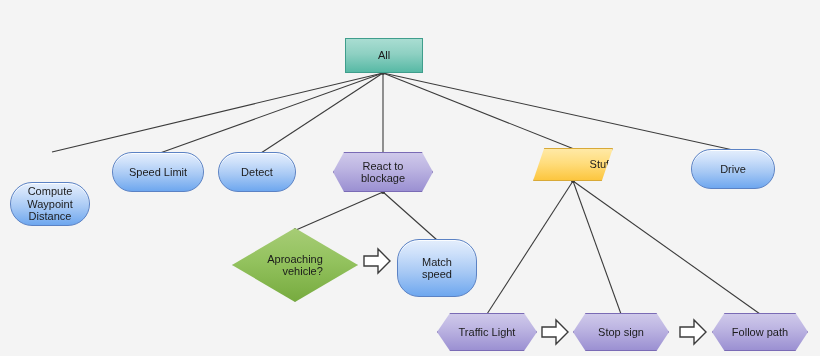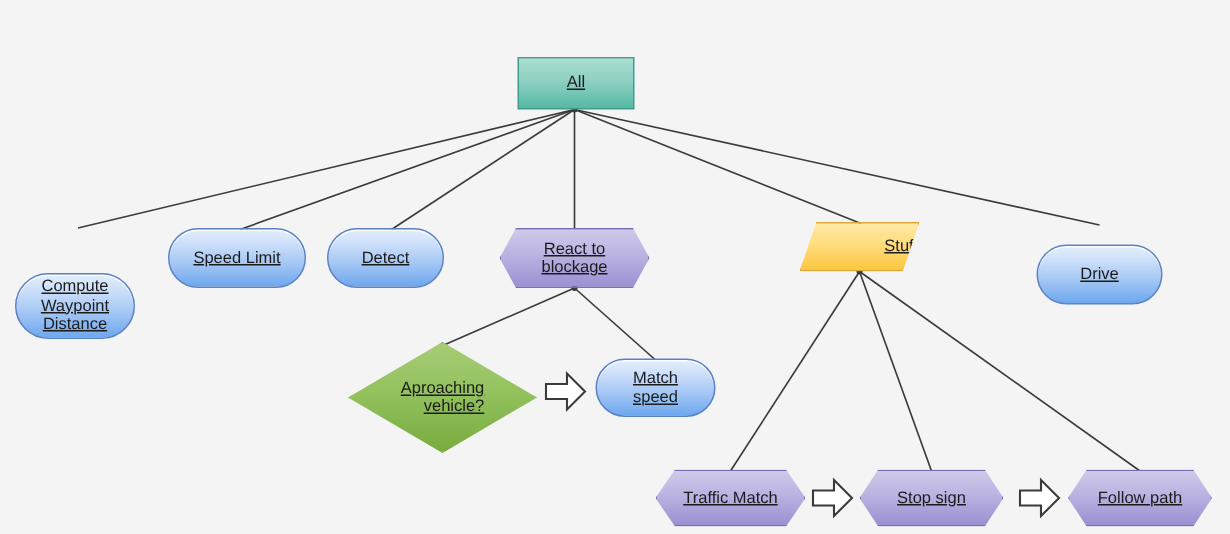--- a/index.html
+++ b/index.html
@@ -27,21 +27,20 @@
     box-sizing: border-box;
     display: flex;
     align-items: center;
     justify-content: center;
     text-align: center;
     color: #1b1b1b;
     font-size: 11px;
     line-height: 12.5px;
     white-space: pre-line;
     z-index: 5;
-    text-decoration: underline;
   }
 
   
   .n-round {
     border-radius: 22px;
     border: 1px solid #5b82c4;
     background: linear-gradient(to bottom, #e4eefc 0%, #cde0fa 24%, #a6c8f4 58%, #6ea7ef 100%);
     box-shadow: inset 0 1px 0 rgba(255,255,255,.85);
   }
 
@@ -110,26 +109,26 @@
   <div id="node-layer">
       <div class="node n-rect" style="left: 345px; top: 38px; width: 78px; height: 35px;"><span>All</span></div>
       <div class="node n-round" style="left: 10px; top: 150px; width: 80px; height: 44px; margin-top: 32px;"><span>Compute
 Waypoint
 Distance</span></div>
       <div class="node n-round" style="left: 112px; top: 152px; width: 92px; height: 40px;"><span>Speed Limit</span></div>
       <div class="node n-round" style="left: 218px; top: 152px; width: 78px; height: 40px;"><span>Detect</span></div>
       <div class="node n-hex" style="left: 333px; top: 152px; width: 100px; height: 40px;"><span>React to
 blockage</span></div>
       <div class="node n-para" style="left: 533px; top: 148px; width: 80px; height: 33px; justify-content: flex-end;"><span>Stuff</span></div>
-      <div class="node n-round" style="left: 691px; top: 149px; width: 84px; height: 40px; margin-top: 14px;"><span>Drive</span></div>
+      <div class="node n-round" style="left: 691px; top: 149px; width: 84px; height: 40px;"><span>Drive</span></div>
       <div class="node n-diamond" style="left: 232px; top: 228px; width: 126px; height: 74px;"><span>Aproaching
 vehicle?</span></div>
-      <div class="node n-round" style="left: 397px; top: 239px; width: 80px; height: 39px;"><span>Match
+      <div class="node n-round" style="left: 397px; top: 239px; width: 80px; height: 58px;"><span>Match
 speed</span></div>
-      <div class="node n-hex-sm" style="left: 437px; top: 313px; width: 100px; height: 38px;"><span>Traffic Match</span></div>
+      <div class="node n-hex-sm" style="left: 437px; top: 313px; width: 100px; height: 38px;"><span>Traffic Light</span></div>
       <div class="node n-hex-sm" style="left: 573px; top: 313px; width: 96px; height: 38px;"><span>Stop sign</span></div>
       <div class="node n-hex-sm" style="left: 712px; top: 313px; width: 96px; height: 38px;"><span>Follow path</span></div>
     </div>
   <div id="arrow-layer">
       <div class="arrow-glyph" style="left: 362px; top: 245px; width: 30px; height: 32px;"><svg width="30" height="32" viewBox="0 0 30 32" xmlns="http://www.w3.org/2000/svg">
           <path d="M2 11 L16 11 L16 4 L28 16 L16 28 L16 21 L2 21 Z" fill="#ffffff" stroke="#3b3b3b" stroke-width="1.4" stroke-linejoin="miter"></path>
         </svg></div>
       <div class="arrow-glyph" style="left: 540px; top: 316px; width: 30px; height: 32px;"><svg width="30" height="32" viewBox="0 0 30 32" xmlns="http://www.w3.org/2000/svg">
           <path d="M2 11 L16 11 L16 4 L28 16 L16 28 L16 21 L2 21 Z" fill="#ffffff" stroke="#3b3b3b" stroke-width="1.4" stroke-linejoin="miter"></path>
         </svg></div>

